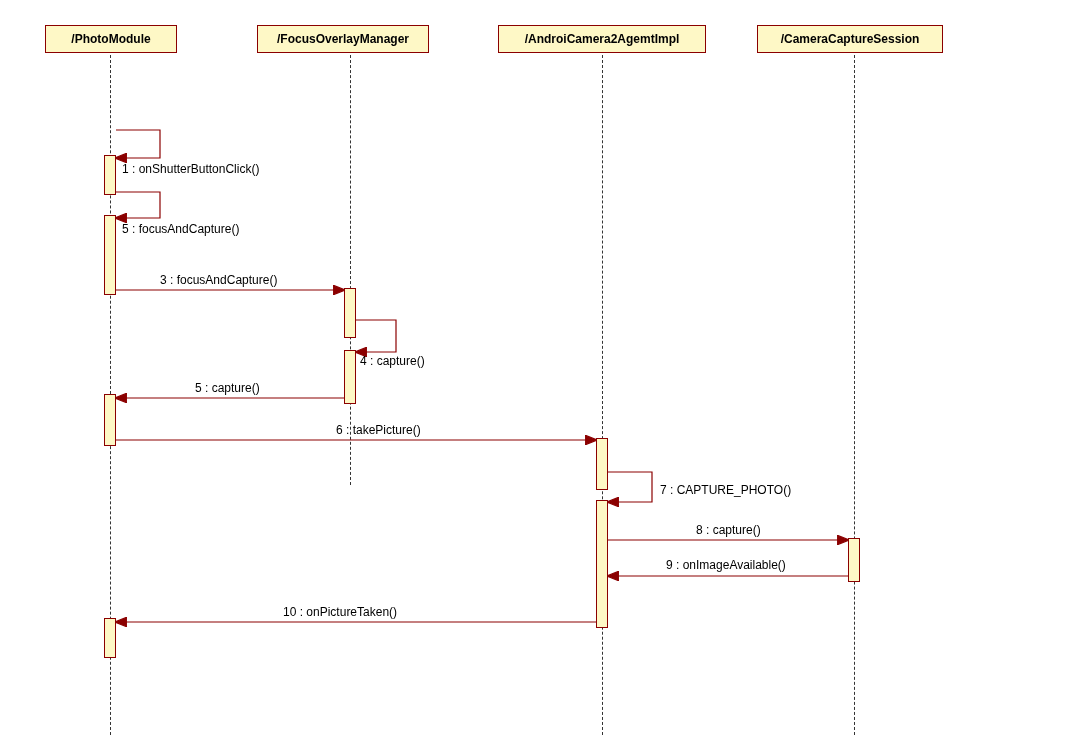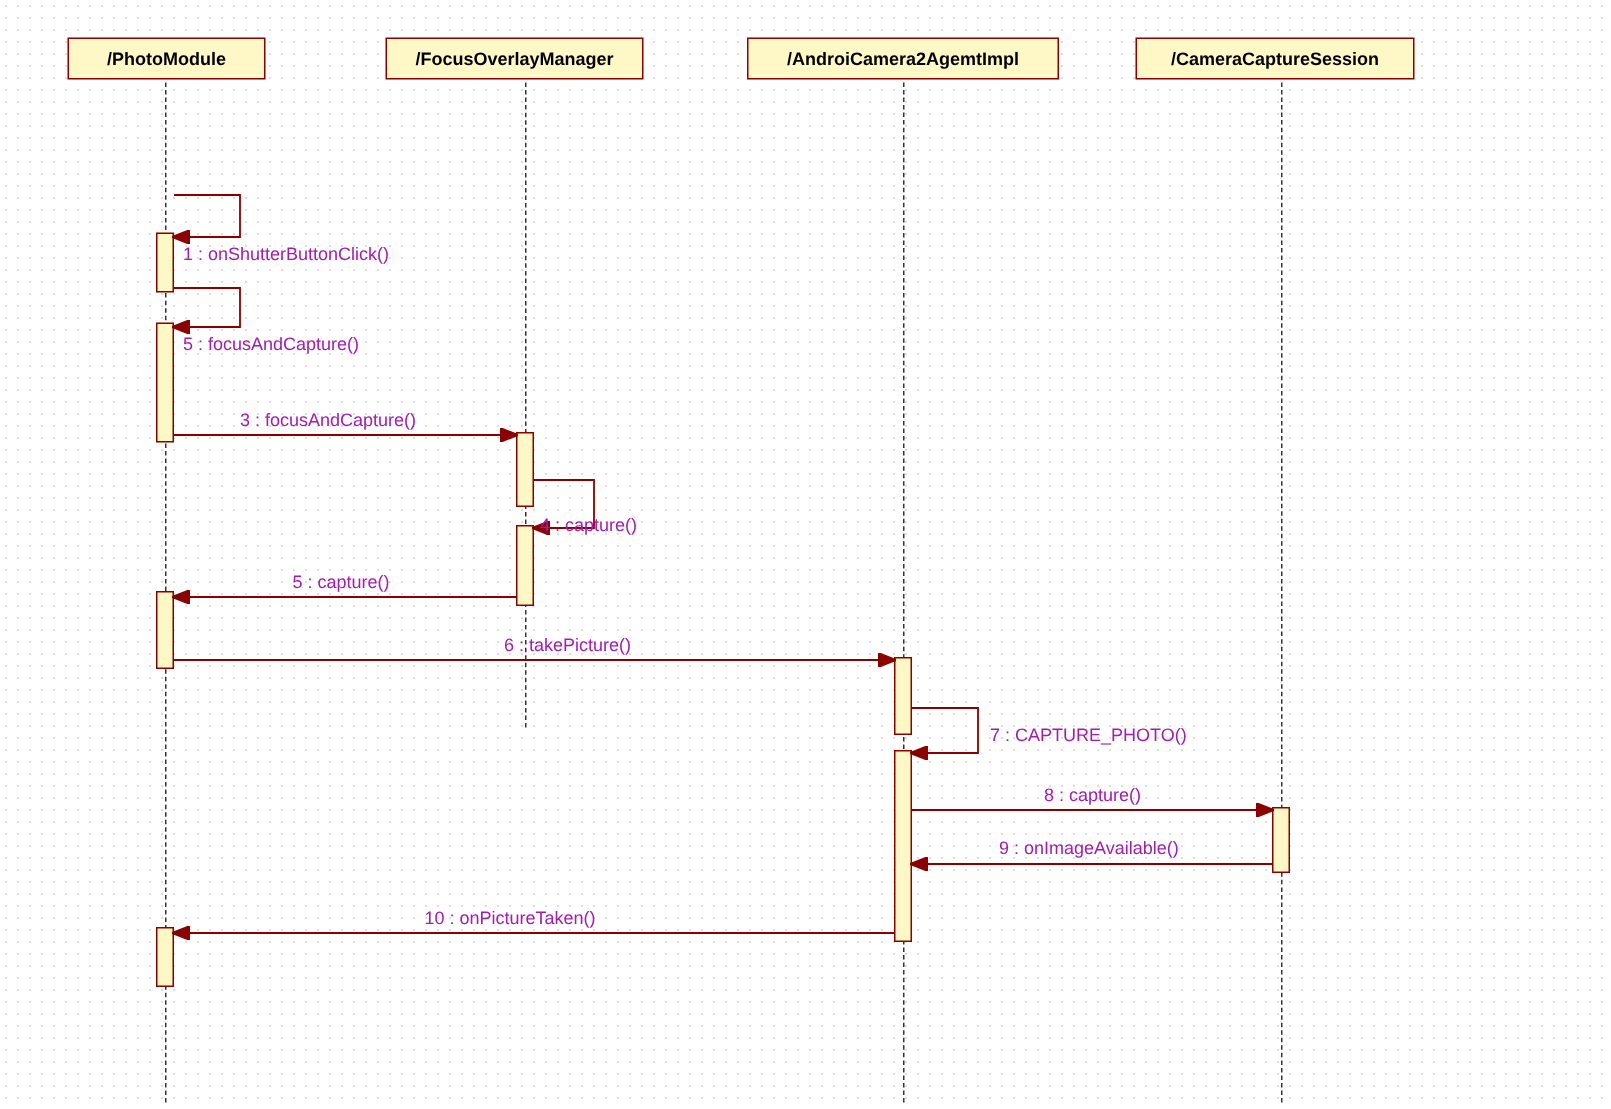--- a/index.html
+++ b/index.html
@@ -50,21 +50,21 @@
     stroke-width: 1.2;
     fill: none;
   }
   svg.arrows polygon {
     fill: #8b0000;
     stroke: #8b0000;
   }
   .msglabel {
     position: absolute;
     z-index: 5;
-    color: #a21caf;
+    color: #000000;
     background: transparent;
     white-space: nowrap;
   }
 </style>
 </head>
 <body>
 
 <div class="lifeline-box" style="left:45px; top:25px; width:132px;">/PhotoModule</div>
 <div class="lifeline-box" style="left:257px; top:25px; width:172px;">/FocusOverlayManager</div>
 <div class="lifeline-box" style="left:498px; top:25px; width:208px;">/AndroiCamera2AgemtImpl</div>
@@ -114,19 +114,19 @@
   <line x1="608" y1="540" x2="848" y2="540" marker-end="url(#ah)"></line>
 
   <line x1="848" y1="576" x2="608" y2="576" marker-end="url(#ah)"></line>
 
   <line x1="596" y1="622" x2="116" y2="622" marker-end="url(#ah)"></line>
 </svg>
 
 <div class="msglabel" style="left:122px; top:162px;">1 : onShutterButtonClick()</div>
 <div class="msglabel" style="left:122px; top:222px;">5 : focusAndCapture()</div>
 <div class="msglabel" style="left:160px; top:273px;">3 : focusAndCapture()</div>
-<div class="msglabel" style="left:360px; top:343px;">4 : capture()</div>
+<div class="msglabel" style="left:360px; top:354px;">4 : capture()</div>
 <div class="msglabel" style="left:195px; top:381px;">5 : capture()</div>
 <div class="msglabel" style="left:336px; top:423px;">6 : takePicture()</div>
 <div class="msglabel" style="left:660px; top:483px;">7 : CAPTURE_PHOTO()</div>
 <div class="msglabel" style="left:696px; top:523px;">8 : capture()</div>
 <div class="msglabel" style="left:666px; top:558px;">9 : onImageAvailable()</div>
 <div class="msglabel" style="left:283px; top:605px;">10 : onPictureTaken()</div>
 
 </body></html>

